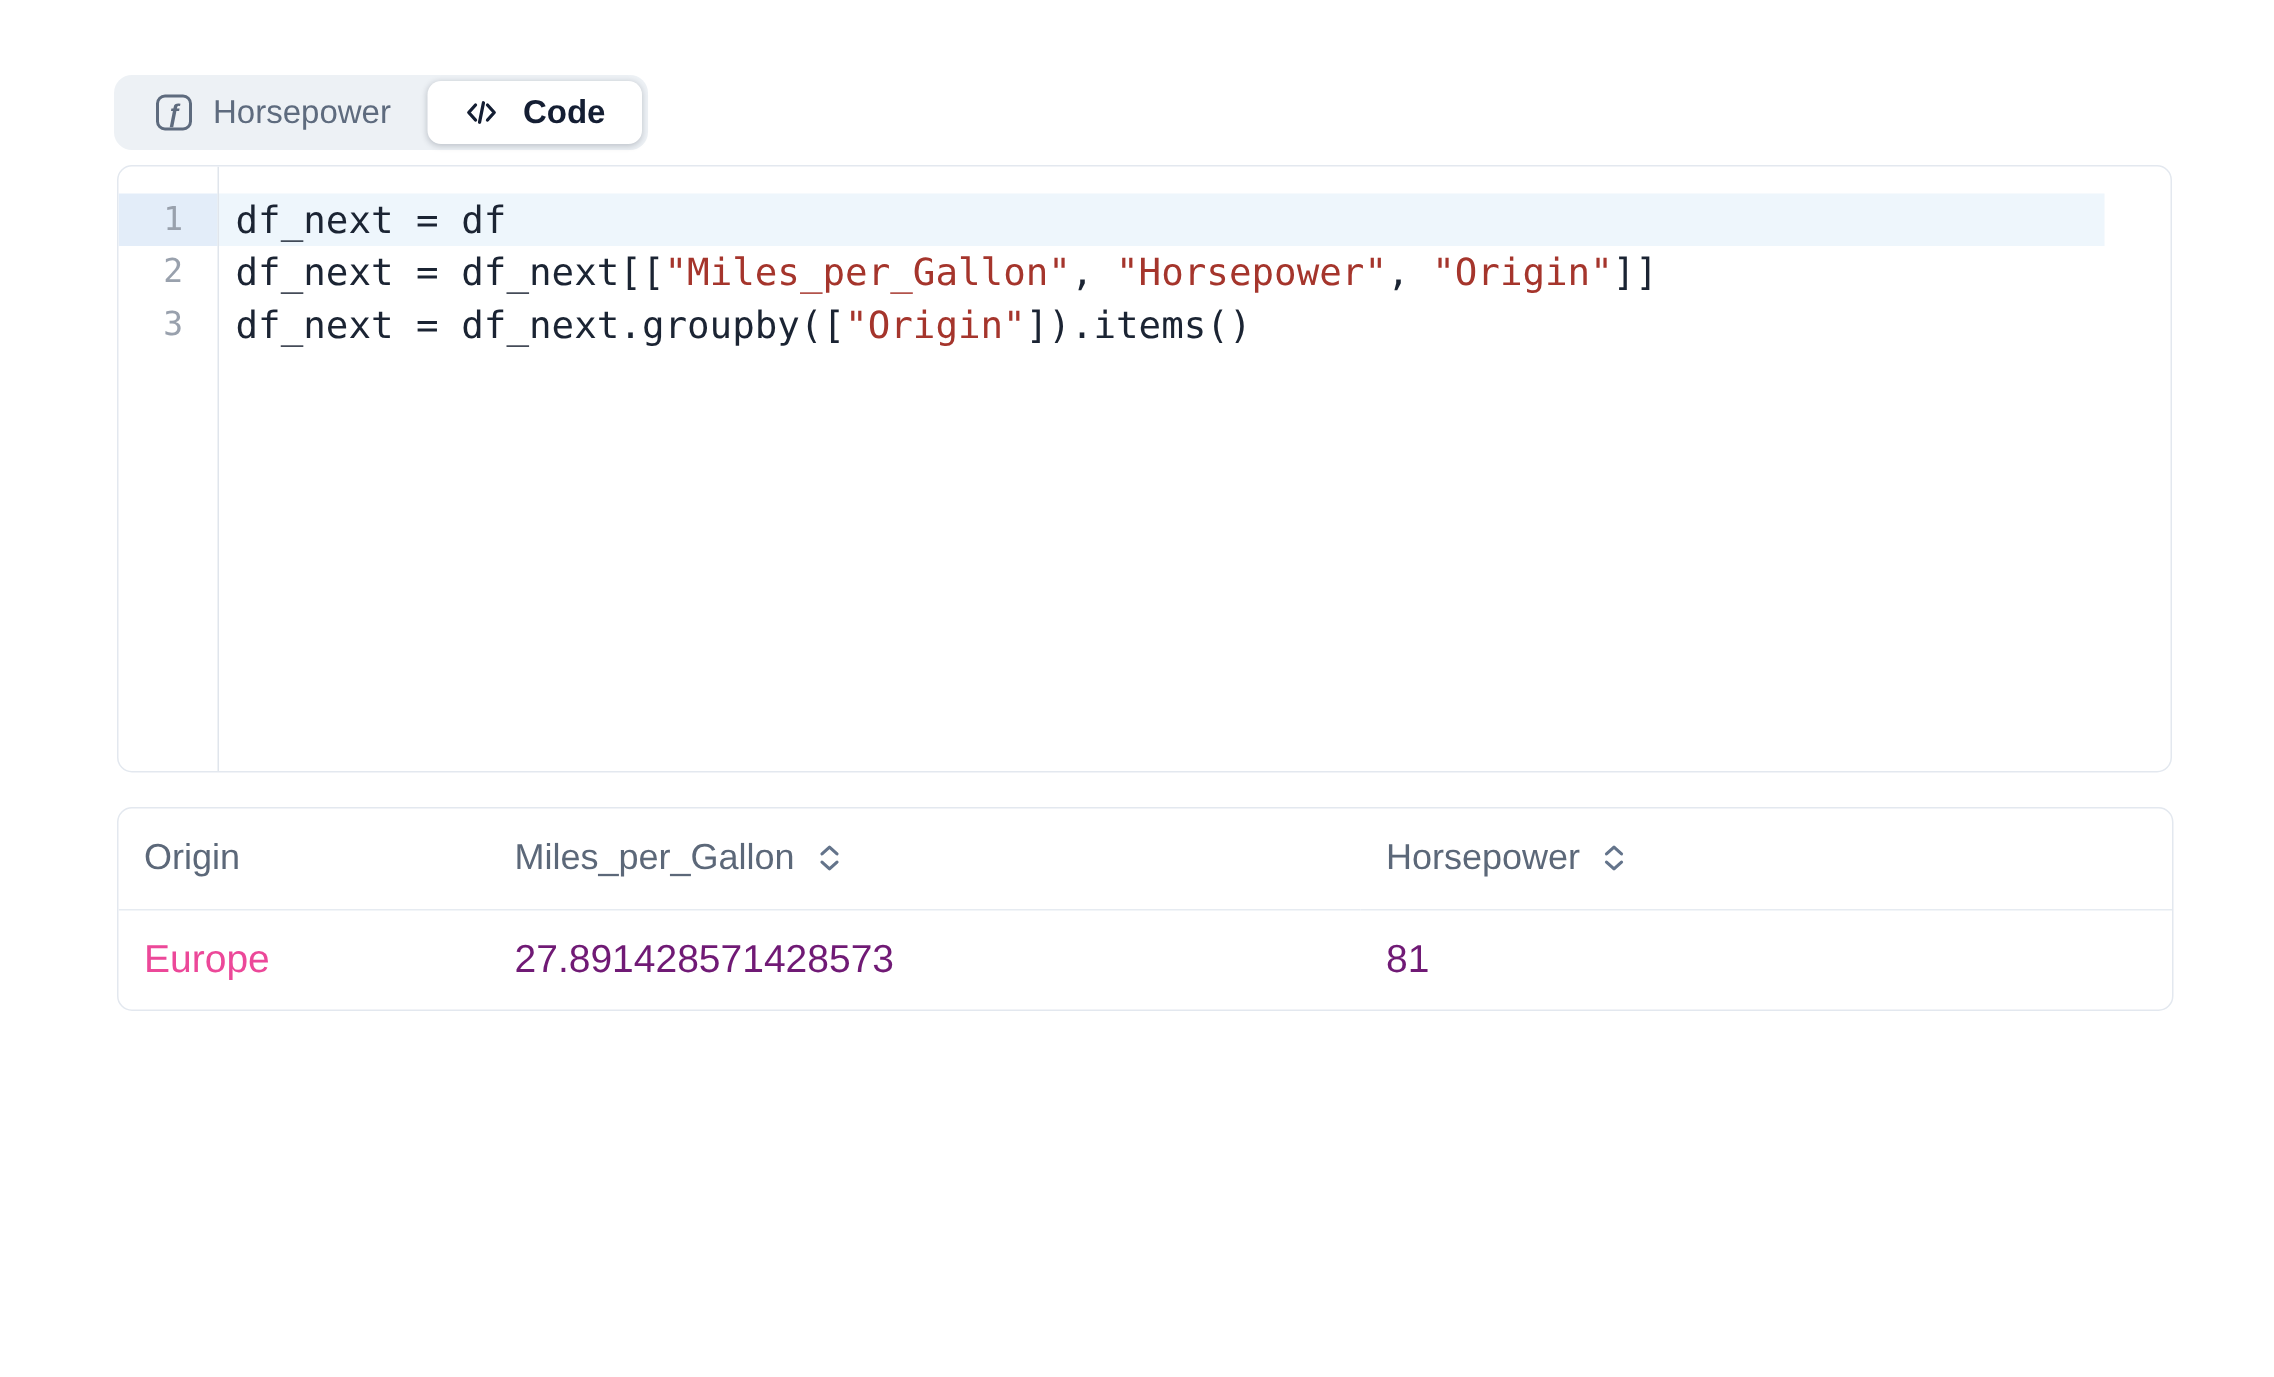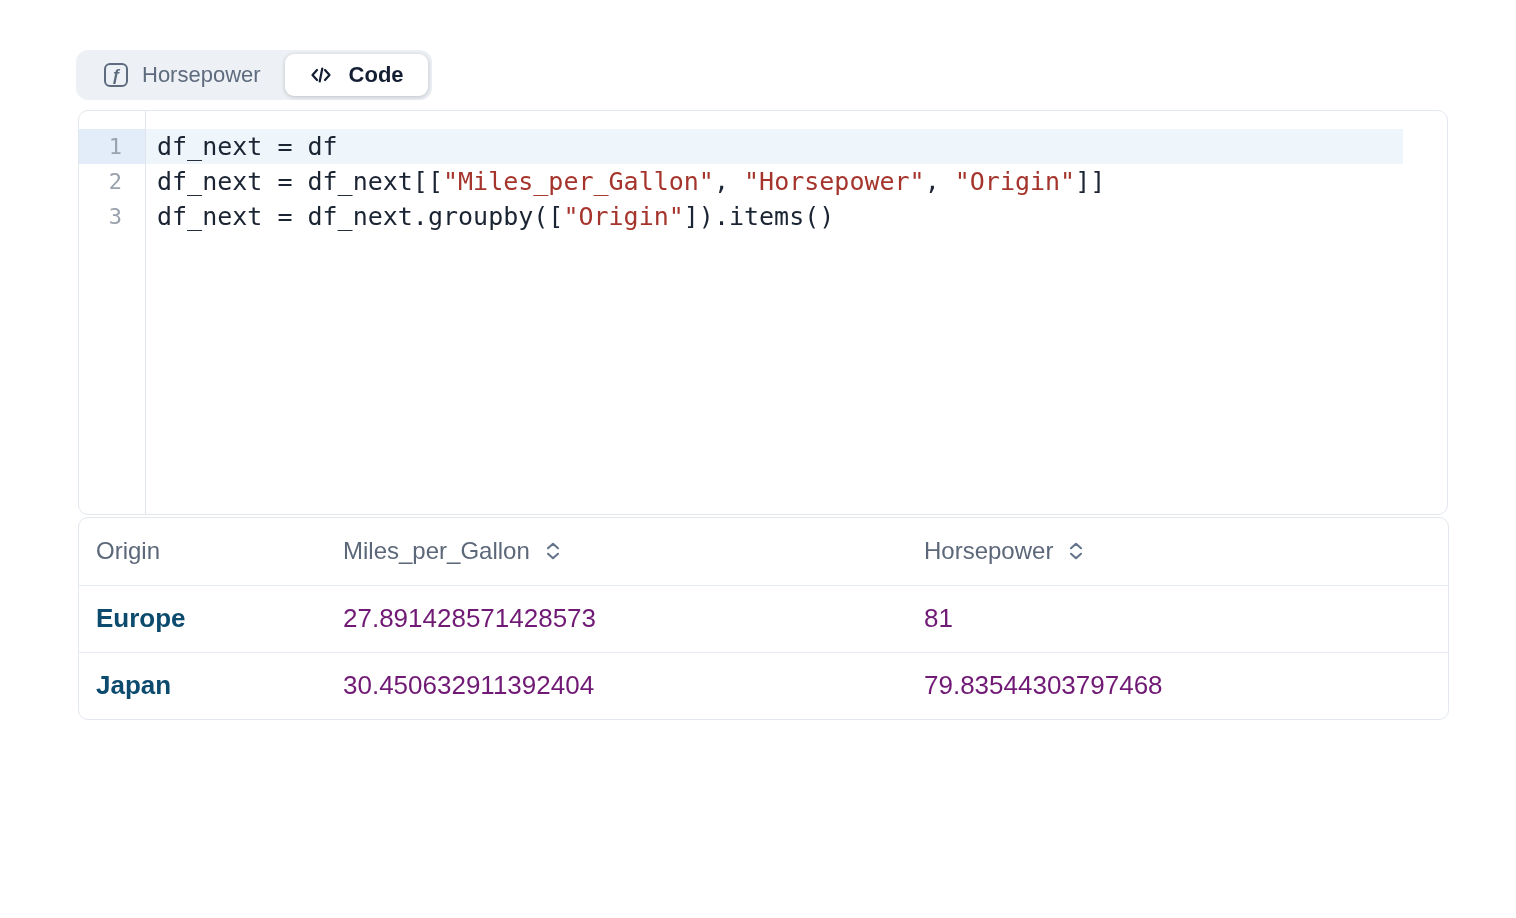--- a/index.html
+++ b/index.html
@@ -37,30 +37,30 @@
   .line{display:flex;height:35px;line-height:35px;position:relative;z-index:1;}
   .line .num{width:66px;padding-right:23px;text-align:right;
     font-family:"DejaVu Sans Mono",monospace;font-size:22px;color:#99a1ad;}
   .line .code{flex:1;padding-left:12px;margin-right:44px;white-space:pre;
     font-family:"DejaVu Sans Mono",monospace;font-size:25px;color:var(--code-text);}
   .line.active .num{background:var(--active-line-gutter);}
   .line.active .code{background:var(--active-line);}
   .seg-str{color:var(--code-string);}
 
   
-  .table-card{position:absolute;left:78px;top:517px;width:1371px;
+  .table-card{position:absolute;left:78px;top:538px;width:1371px;
     border:1px solid var(--border);border-radius:10px;background:#fff;overflow:hidden;}
   table{width:100%;border-collapse:collapse;table-layout:fixed;}
   col.c1{width:247px;} col.c2{width:581px;}
   th{height:67px;text-align:left;font-weight:400;font-size:24px;color:#5c6879;
     padding:0 0 0 17px;vertical-align:middle;}
   .th-inner{display:inline-flex;align-items:center;gap:14px;}
   td{height:67px;font-size:26px;color:#701a75;padding:0 0 0 17px;vertical-align:middle;}
   tbody tr{border-top:1px solid #e6ebf1;}
-  td.origin{font-weight:700;color:#0c4a6e;}
+  td.origin{font-weight:400;color:#ec4899;}
   .sort-icon{width:18px;height:20px;flex:0 0 auto;cursor:pointer;}
 
   
   .footer{position:absolute;left:78px;top:796px;width:1371px;height:56px;
     display:flex;align-items:center;justify-content:space-between;
     padding-left:17px;padding-right:13px;}
   .items-count{font-size:23px;color:#67748a;}
   .pager{display:flex;align-items:center;}
   .pager-btn{width:42px;height:42px;border:1.5px solid #b6c0cd;border-radius:12px;
     background:#fff;box-shadow:1px 2.5px 3px rgba(71,85,105,.32);color:#6a7585;
@@ -135,23 +135,18 @@
                 </svg>
               </span></th>
           </tr>
         </thead>
       <tbody id="table-body">
           <tr>
             <td class="origin">Europe</td>
             <td>27.891428571428573</td>
             <td>81</td>
           </tr>
-          <tr>
-            <td class="origin">Japan</td>
-            <td>30.450632911392404</td>
-            <td>79.83544303797468</td>
-          </tr>
         </tbody>
     </table>
   </div>
 
 
 </div>
 
 </body></html>

